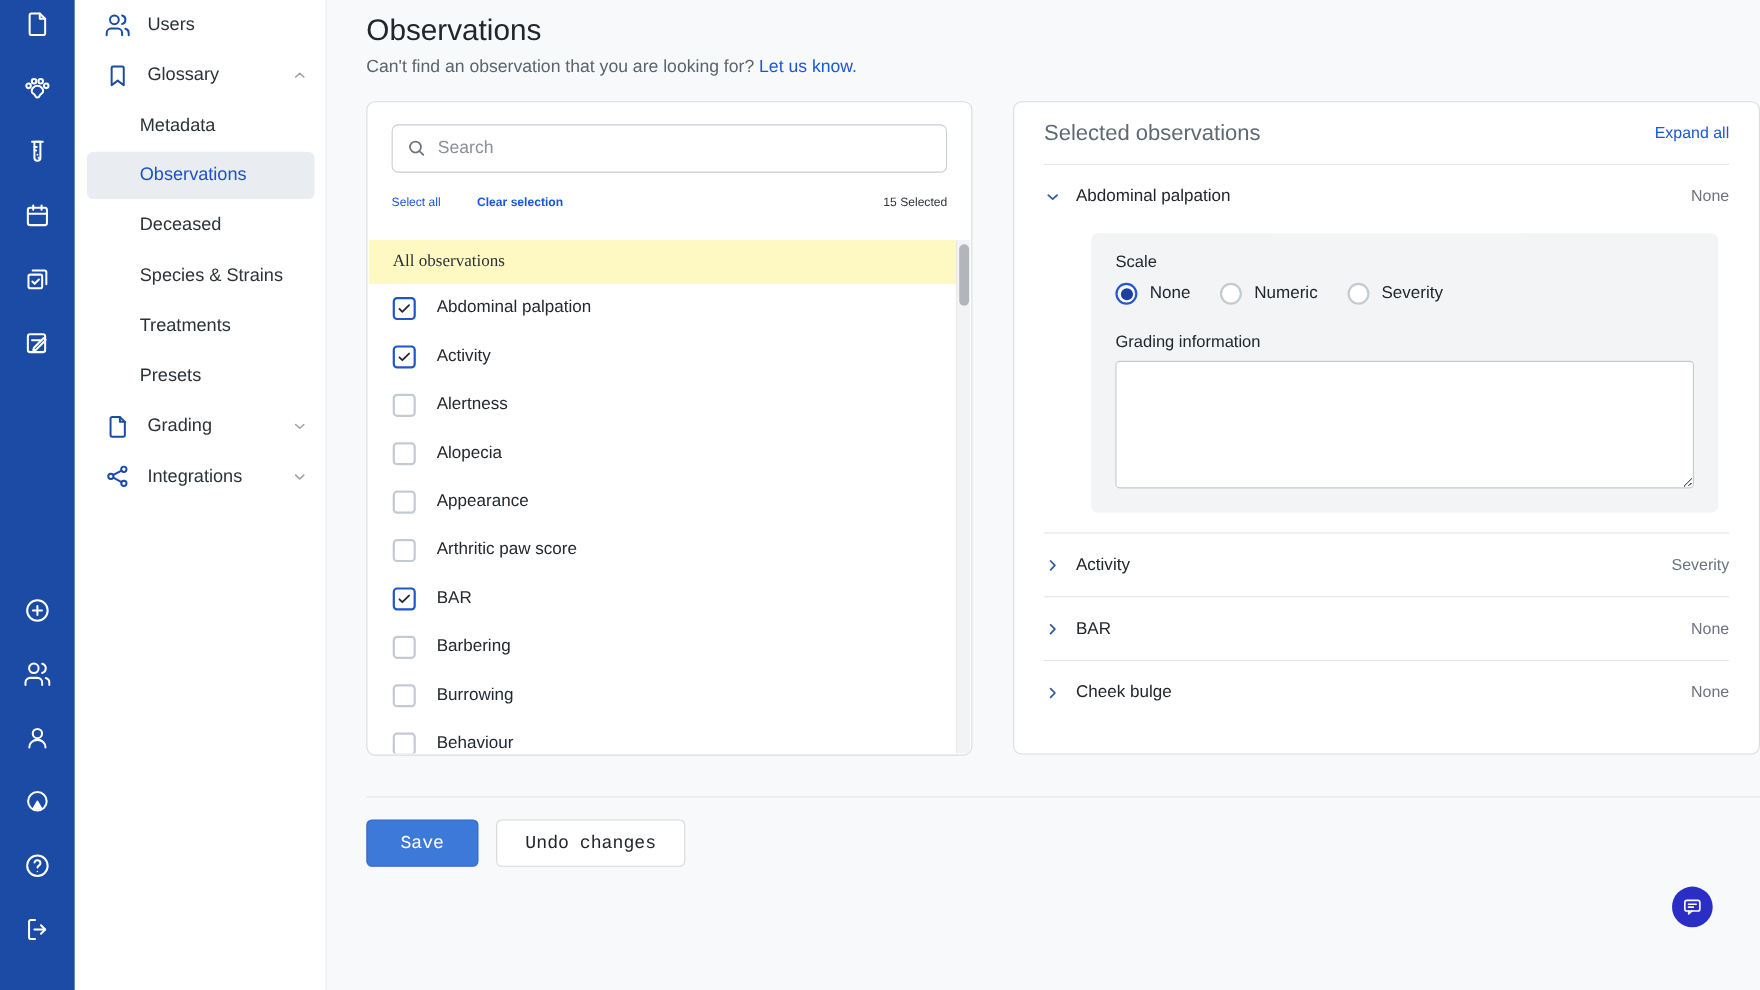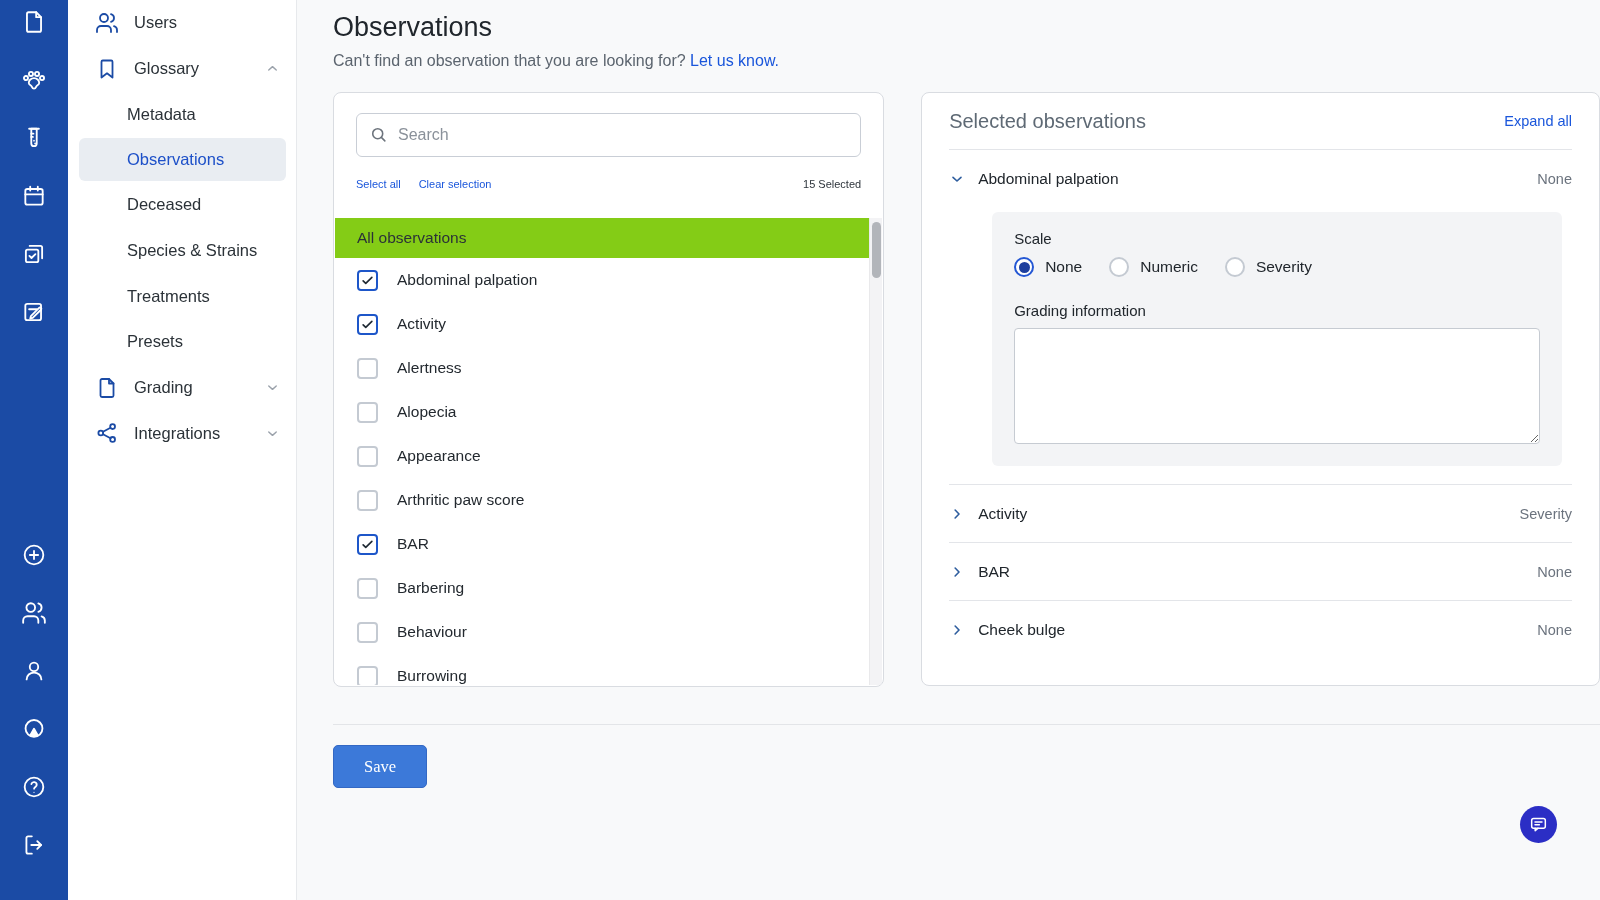--- a/index.html
+++ b/index.html
@@ -37,25 +37,25 @@
 
   
   .left-panel { width:553px; height:595px; position:relative; overflow:hidden; }
   .search-wrap { margin:20px 22px 0; position:relative; }
   .search-input { width:100%; height:44px; border:1px solid #c9ced6; border-radius:6px;
                   padding:0 12px 0 41px; font-size:16px; font-family:inherit; color:#333; outline:none; background:#fff; }
   .search-input::placeholder { color:#8a919a; }
   .search-icon { position:absolute; left:13px; top:12px; width:19px; height:19px; color:#6d747d; }
   .search-icon svg { width:19px; height:19px; display:block; }
   .actions { display:flex; align-items:center; margin:21px 22px 0; font-size:11px; }
-  .clear { margin-left:18px; }
+  .clear { margin-left:33px;font-weight:bold; }
   .count { margin-left:auto; color:#2e353c; }
   .list-wrap { position:absolute; left:1px; right:1px; top:125px; bottom:1px; overflow:hidden; }
-  .list-header { height:40px; background:#84cc16; display:flex; align-items:center; padding-left:22px;
-                 font-size:15.5px; color:#2b3238; }
+  .list-header { height:40px; background:#fef9c3; display:flex; align-items:center; padding-left:22px;
+                 font-size:15.5px; color:#2b3238;font-family:Liberation Serif, serif; }
   .obs-row { height:44px; display:flex; align-items:center; padding-left:22px; cursor:pointer; }
   .cbox { width:21px; height:21px; border:2px solid #c4cad2; border-radius:4px; background:#fff;
           display:flex; align-items:center; justify-content:center; flex:0 0 auto; }
   .cbox svg { display:none; width:15px; height:15px; color:#1f2933; }
   .obs-row.checked .cbox { border-color:#1d56c9; }
   .obs-row.checked .cbox svg { display:block; }
   .obs-label { margin-left:19px; font-size:15.5px; color:#23292f; }
   .scrollbar { position:absolute; top:0; right:0; bottom:0; width:13px; background:#f3f3f5; border-left:1px solid #e9e9eb; }
   .thumb { position:absolute; top:4px; left:2px; width:9px; height:56px; border-radius:5px; background:#b2b5ba; }
 
@@ -78,21 +78,21 @@
   .radio-opt.selected .radio { border-color:#2457d4; }
   .radio-opt.selected .radio::after { content:""; position:absolute; inset:2.5px; border-radius:50%; background:#1e3f9e; }
   .grading-label { margin-top:25px; }
   .gtext { margin-top:9px; display:block; width:100%; height:116px; border:1px solid #c6cbd2; border-radius:4px;
            resize:both; font:inherit; padding:8px 10px; outline:none; }
   .sep { border-top:1px solid #e3e5e9; }
 
   
   .footer-sep { margin-top:37px; border-top:1px solid #e3e5e8; }
   .footer { margin-top:20px; display:flex; gap:16px; }
-  .btn { height:43px; border-radius:5px; font-size:16.5px; font-family:Liberation Serif, serif; cursor:pointer; }
+  .btn { height:43px; border-radius:5px; font-size:16.5px; font-family:Liberation Mono, monospace; cursor:pointer; }
   .save-btn { background:#3c79d9; border:1px solid #3368c4; color:#ffffff; padding:0 30px; }
   .undo-btn { background:#ffffff; border:1px solid #d4d8dd; color:#20262c; padding:0 26px; }
 
   
   .fab { position:absolute; right:43px; bottom:57px; width:37px; height:37px; border-radius:50%;
          background:#2b2ec5; color:#fff; display:flex; align-items:center; justify-content:center; cursor:pointer; }
   .fab svg { width:21px; height:21px; display:block; }
 </style>
 </head>
 <body>
@@ -331,25 +331,25 @@
               </svg>
             </span>
           <span class="obs-label">BAR</span>
         </div>
         <div class="obs-row">
           <span class="cbox"></span>
           <span class="obs-label">Barbering</span>
         </div>
         <div class="obs-row">
           <span class="cbox"></span>
+          <span class="obs-label">Burrowing</span>
+        </div>
+        <div class="obs-row">
+          <span class="cbox"></span>
           <span class="obs-label">Behaviour</span>
-        </div>
-        <div class="obs-row">
-          <span class="cbox"></span>
-          <span class="obs-label">Burrowing</span>
         </div>
 
         <div class="scrollbar">
             <div class="thumb"></div>
           </div>
       </div>
     </section>
 
     <section class="panel right-panel">
       <div class="rp-header">
@@ -416,20 +416,21 @@
           </span>
         <span class="acc-label">Cheek bulge</span>
         <span class="acc-value">None</span>
       </div>
     </section>
   </div>
 
   <div class="footer-sep"></div>
   <div class="footer">
     <button class="btn save-btn">Save</button>
+    <button class="btn undo-btn">Undo changes</button>
   </div>
 </main>
 
 <div class="fab">
   <span>
       <svg viewBox="0 0 24 24" fill="none" stroke="currentColor" stroke-width="1.7" stroke-linecap="round" stroke-linejoin="round">
         <rect x="4.2" y="5.2" width="15.6" height="11" rx="2.2"></rect>
         <path d="M8.2 16.2v3l3.4-3"></path>
         <path d="M8 9.2h8M8 12.2h5"></path>
       </svg>

